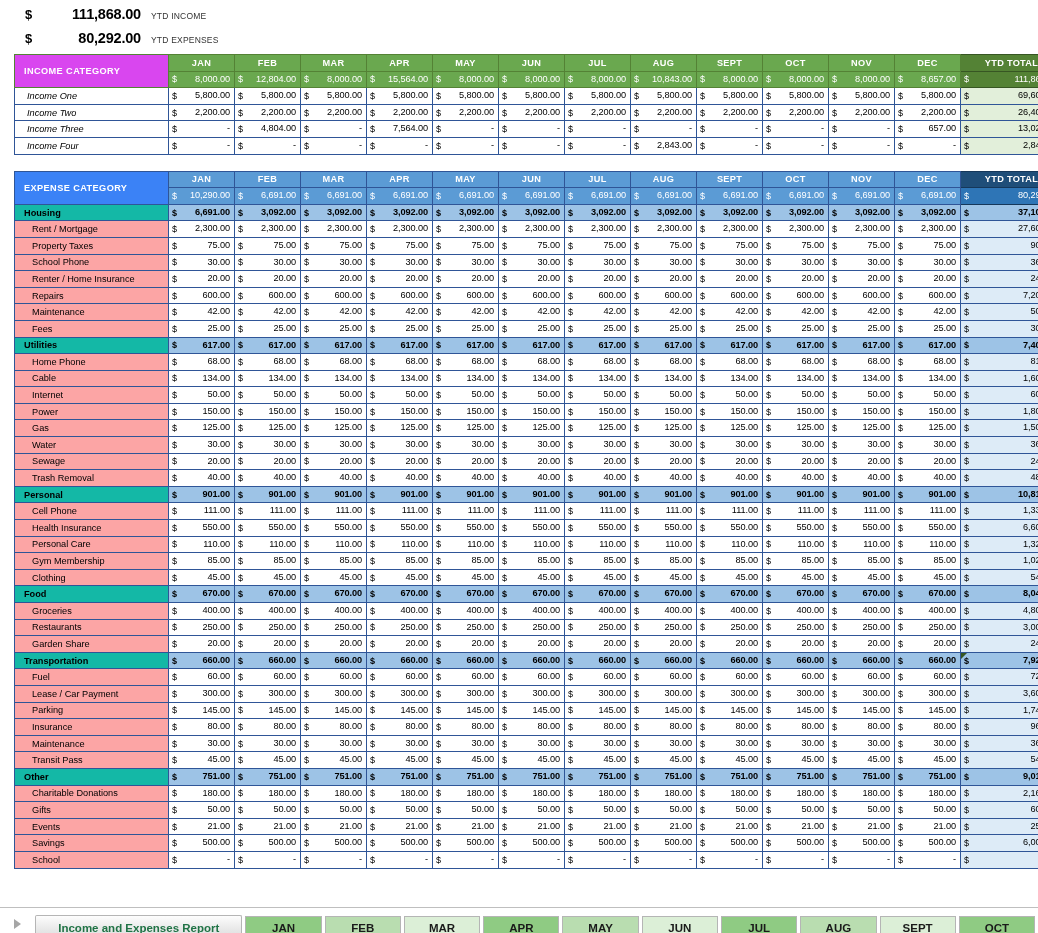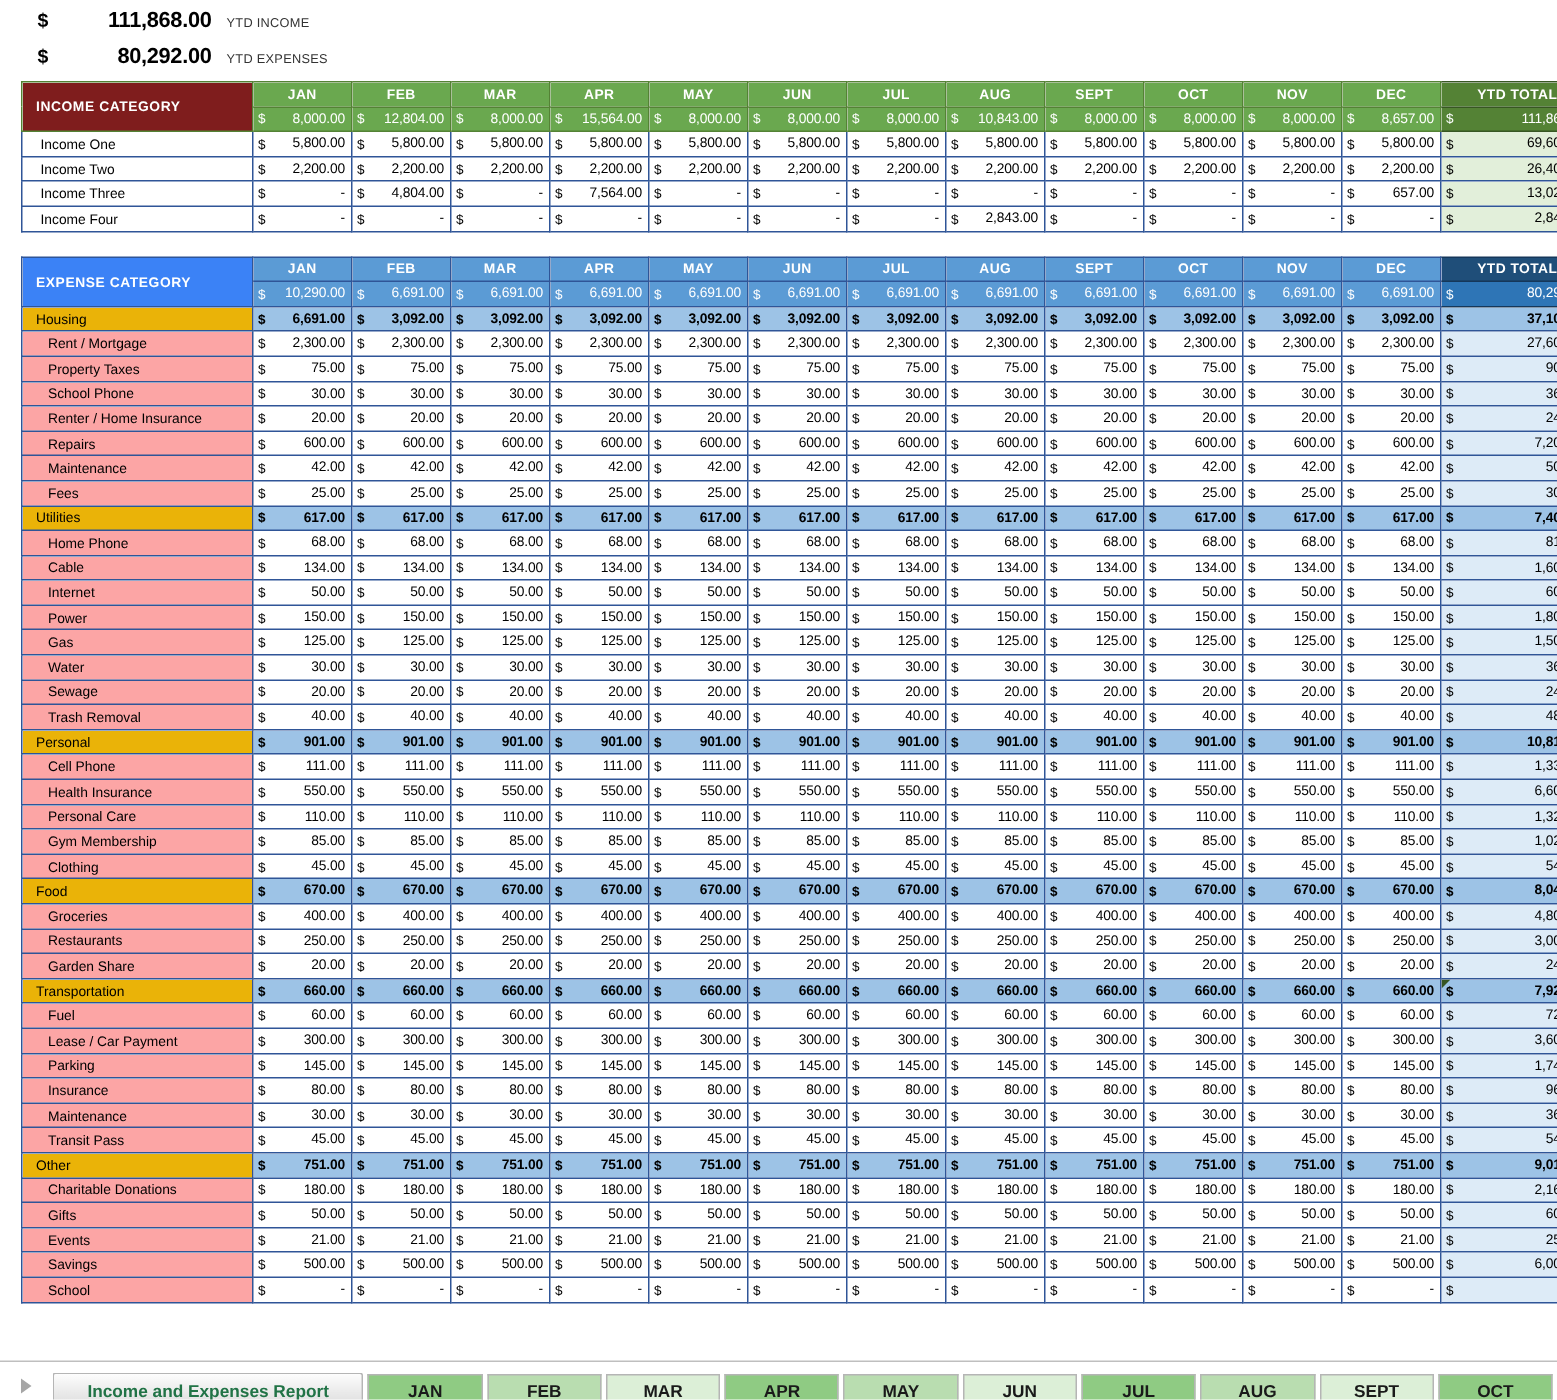--- a/index.html
+++ b/index.html
@@ -78,21 +78,21 @@
   }
   .money .amt {
     display: block; text-align: right; padding-right: 4px;
     line-height: 15.4px;
     font-size: 9.2px;
     letter-spacing: -0.1px;
   }
 
   
   .inc-head-cat {
-    background: #7f1d1d; color: #fff;
+    background: #d946ef; color: #fff;
     font-weight: bold; font-size: 10.5px;
     letter-spacing: 0.4px;
     padding-left: 9px !important;
     border-color: #548235 !important;
     text-align: left;
   }
   .inc-head-month {
     background: #6aa84f; color: #fff;
     font-weight: bold; font-size: 9.6px;
     text-align: center;
@@ -111,20 +111,21 @@
     border-color: #548235 !important;
   }
   .inc-sum-total {
     background: #548235; color: #fff;
     border-color: #375623 !important;
   }
   .inc-row-label {
     padding-left: 12px !important;
     font-size: 10.3px;
     border-color: #2f5597 !important;
+    font-style: italic;
   }
   .inc-ytd-cell {
     background: #e2efda;
     border-color: #2f5597 !important;
   }
 
   
   .exp-head-cat {
     background: #3b82f6; color: #fff;
     font-weight: bold; font-size: 10.5px;
@@ -149,21 +150,21 @@
   .exp-sum-month {
     background: #5b9bd5; color: #fff;
     border-color: #2f5597 !important;
   }
   .exp-sum-total {
     background: #2e75b6; color: #fff;
     border-color: #15375a !important;
   }
   
   .sec-label {
-    background: #eab308; font-weight: normal;
+    background: #14b8a6; font-weight: bold;
     font-size: 10.3px; padding-left: 9px !important;
   }
   .sec-cell { background: #9dc3e6; font-weight: bold; }
   .sec-ytd  { background: #9dc3e6; font-weight: bold; }
   
   .item-label {
     padding-left: 17px !important;
     font-size: 10.3px;
     background: #fca5a5;
   }

